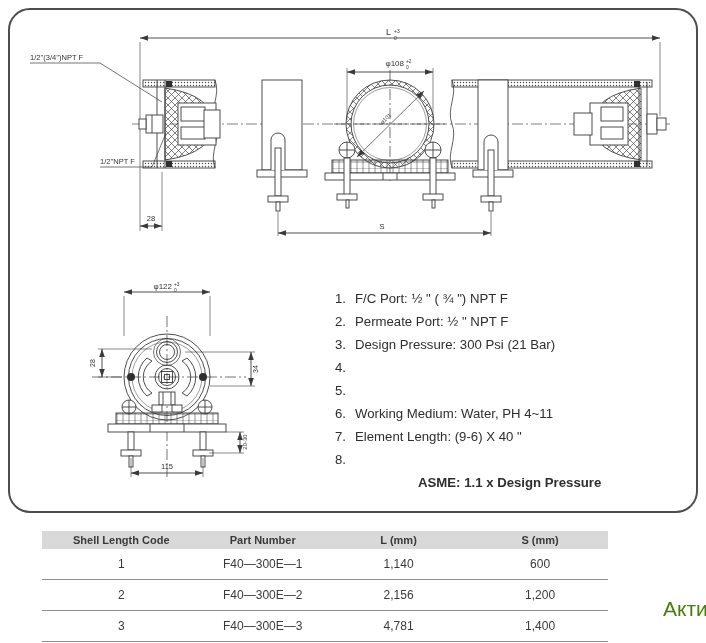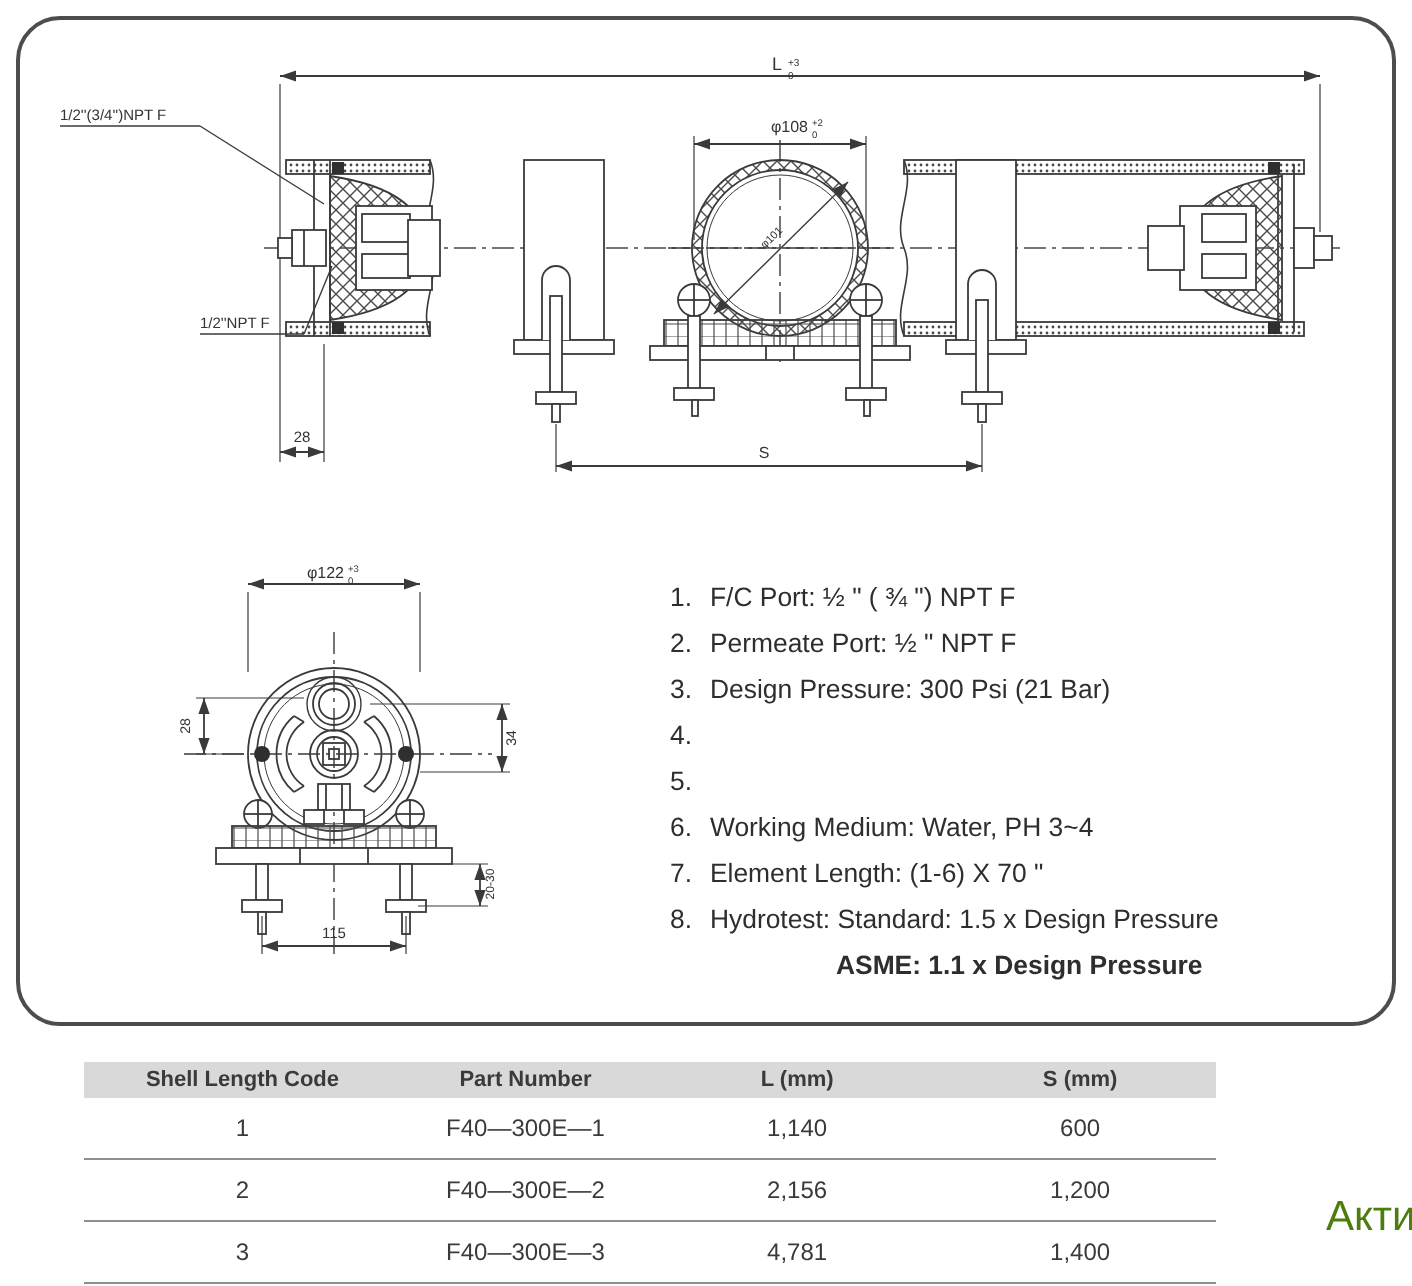--- a/index.html
+++ b/index.html
@@ -265,29 +265,28 @@
     <span class="spec-txt">Design Pressure: 300 Psi (21 Bar)</span>
   </div>
   <div class="spec-row">
     <span class="spec-num">4.</span>
   </div>
   <div class="spec-row">
     <span class="spec-num">5.</span>
   </div>
   <div class="spec-row">
     <span class="spec-num">6.</span>
-    <span class="spec-txt">Working Medium: Water, PH 3~4</span>
+    <span class="spec-txt">Working Medium: Water, PH 4~11</span>
   </div>
   <div class="spec-row">
     <span class="spec-num">7.</span>
-    <span class="spec-txt">Element Length: (1-6) X 70 "</span>
+    <span class="spec-txt">Element Length: (9-6) X 40 "</span>
   </div>
   <div class="spec-row">
     <span class="spec-num">8.</span>
-    <span class="spec-txt">Hydrotest: Standard: 1.5 x Design Pressure</span>
   </div>
   <div class="spec-cont">ASME: 1.1 x Design Pressure</div>
 </div>
 
 <table class="parts">
   <colgroup>
     <col style="width:28%">
       <col style="width:22%">
       <col style="width:26%">
       <col style="width:24%">

